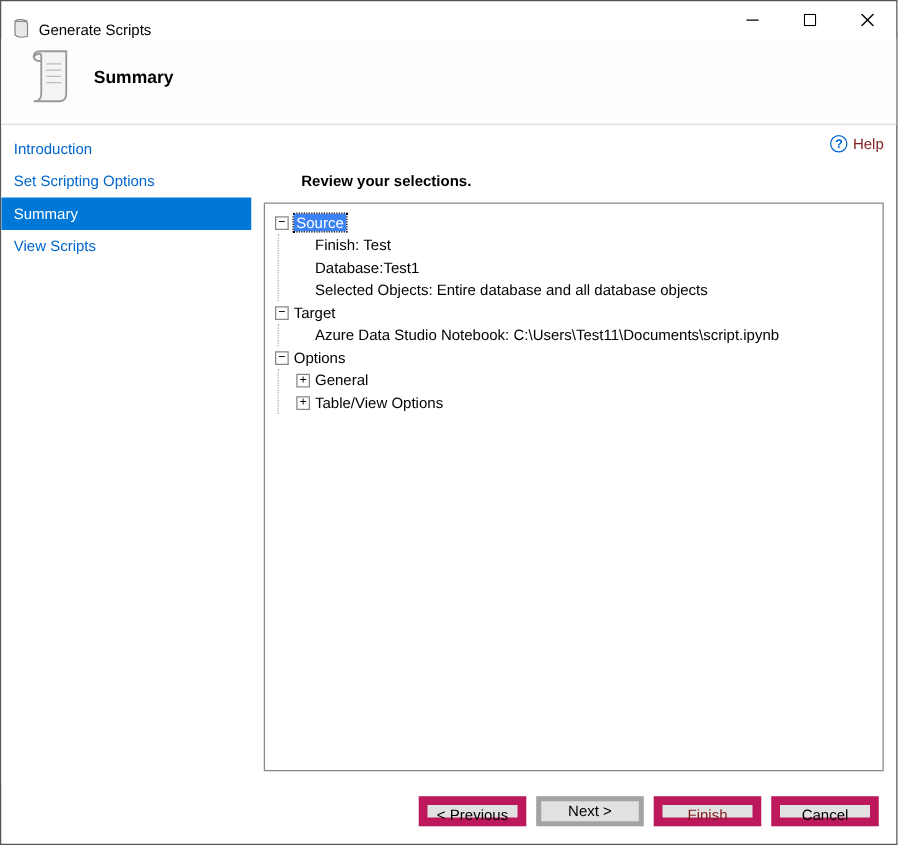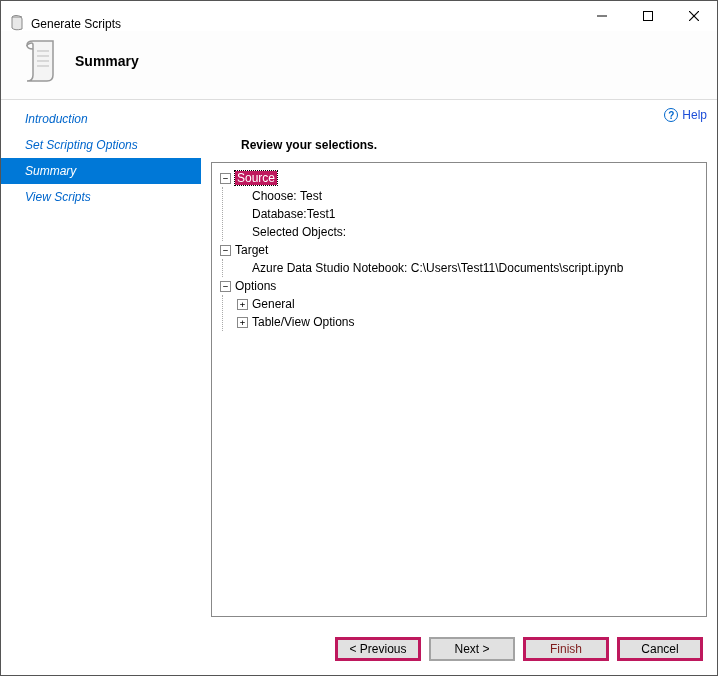--- a/index.html
+++ b/index.html
@@ -48,44 +48,43 @@
   
   .main {
     flex: 1; display: flex; overflow: hidden;
   }
   .sidebar {
     width: 200px; display: flex; flex-direction: column;
     padding-top: 6px;
     background: #fff;
   }
   .sidebar-item {
-    padding: 6px 24px;
+    padding: 6px 10px;
     color: #0066cc;
     cursor: pointer;
-    font-style: italic;
   }
   .sidebar-item.selected {
     background: #0078d7;
     color: #fff;
   }
   .content {
     flex: 1; display: flex; flex-direction: column;
     padding: 8px 10px 10px 10px;
   }
   .help-row {
     display: flex; justify-content: flex-end; align-items: center;
     margin-bottom: 4px;
   }
   .help-icon {
     width: 14px; height: 14px; margin-right: 4px;
     border: 1px solid #0066cc; border-radius: 50%;
     display: flex; align-items: center; justify-content: center;
     color: #0066cc; font-size: 10px; font-weight: bold;
   }
-  .help-link { color: #1d4ed8; cursor: pointer; }
+  .help-link { color: #7f1d1d; cursor: pointer; }
   .review-heading {
     font-weight: bold; font-size: 12px;
     margin: 12px 0 10px 30px;
   }
   .tree-panel {
     flex: 1;
     border: 1px solid #888;
     background: #fff;
     padding: 6px 4px;
     overflow: auto;
@@ -104,45 +103,45 @@
     font-size: 9px; line-height: 1;
     margin-right: 4px;
     font-family: monospace;
     background: #fff;
     cursor: pointer;
   }
   .tree-dotspacer {
     width: 11px; margin-right: 4px;
   }
   .tree-label-selected {
-    background: #be185d; color: #fff;
+    background: #3b82f6; color: #fff;
     padding: 0 2px;
     outline: 1px dotted #000;
   }
   .tree-children {
     margin-left: 6px;
     border-left: 1px dotted #aaa;
     padding-left: 10px;
   }
   
   .footer {
     display: flex; justify-content: flex-end;
     padding: 10px 14px 14px 14px;
     gap: 8px;
   }
   .btn {
     min-width: 86px; height: 24px;
-    border: 3px solid #be185d;
+    border: 7px solid #be185d;
     background: #e1e1e1;
     font-size: 12px;
     font-family: inherit;
     cursor: pointer;
   }
   .btn.default {
-    border: 2px solid #a3a3a3;
+    border: 4px solid #a3a3a3;
     background: #e1e1e1;
   }
   .btn:disabled {
     color: #7f1d1d;
     cursor: default;
   }
 </style>
 </head>
 <body>
 
@@ -216,33 +215,34 @@
     <div class="tree-panel">
 
       <div class="tree-node">
         <div class="tree-row">
           <span class="tree-toggle">−</span>
           <span class="tree-label-selected">Source</span>
         </div>
         <div class="tree-children">
           <div class="tree-row">
             <span class="tree-dotspacer"></span>
-            <span>Choose:</span>
+            <span>Finish:</span>
             <span>&nbsp;</span>
             <span>Test</span>
           </div>
           <div class="tree-row">
             <span class="tree-dotspacer"></span>
             <span>Database:</span>
             <span>Test1</span>
           </div>
           <div class="tree-row">
             <span class="tree-dotspacer"></span>
             <span>Selected Objects:</span>
             <span>&nbsp;</span>
+            <span>Entire database and all database objects</span>
           </div>
         </div>
       </div>
 
       <div class="tree-node">
         <div class="tree-row">
           <span class="tree-toggle">−</span>
           <span>Target</span>
         </div>
         <div class="tree-children">

